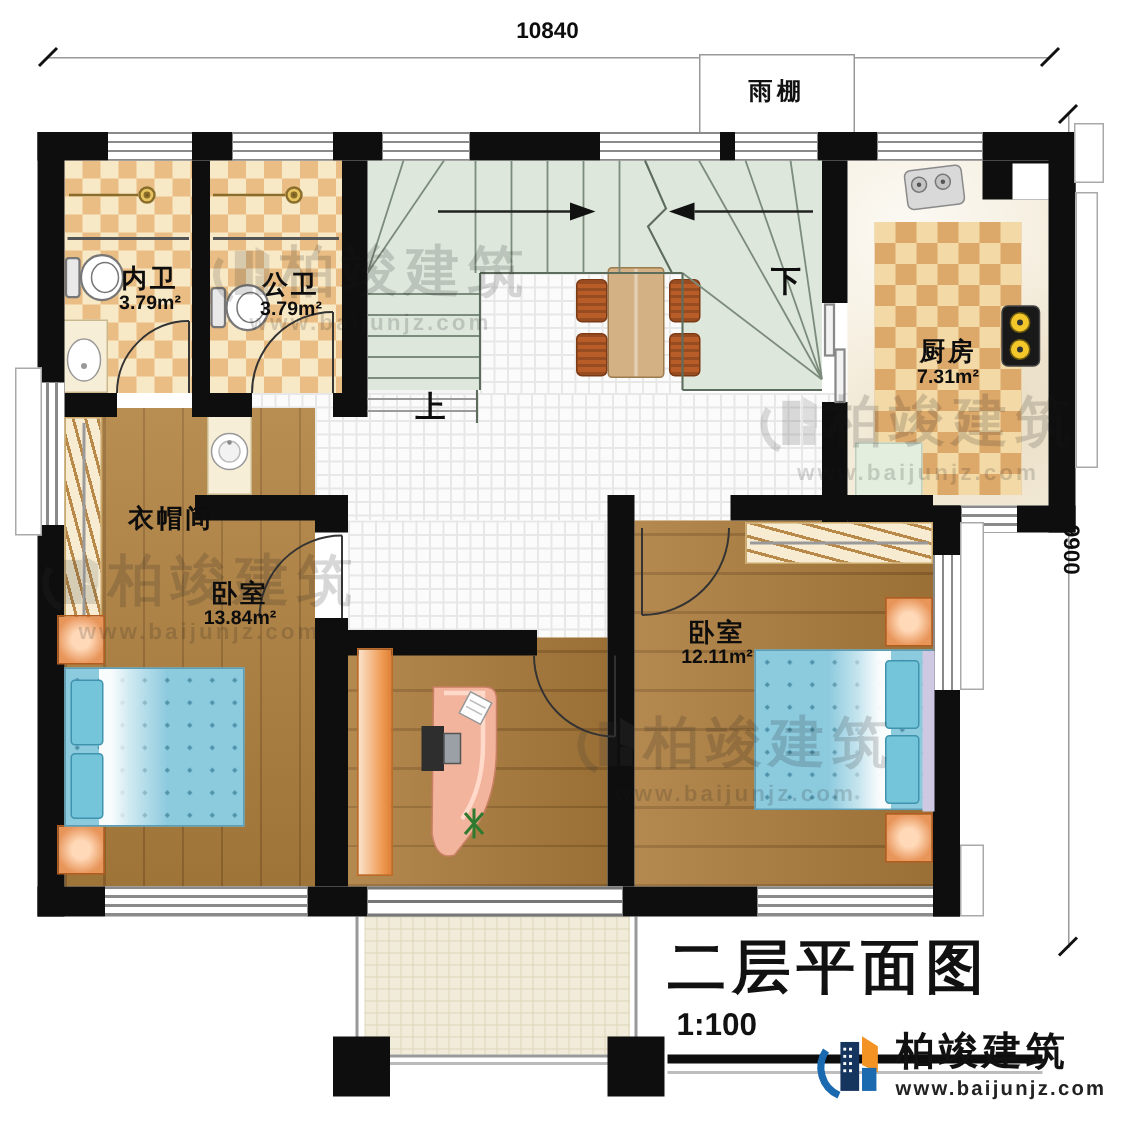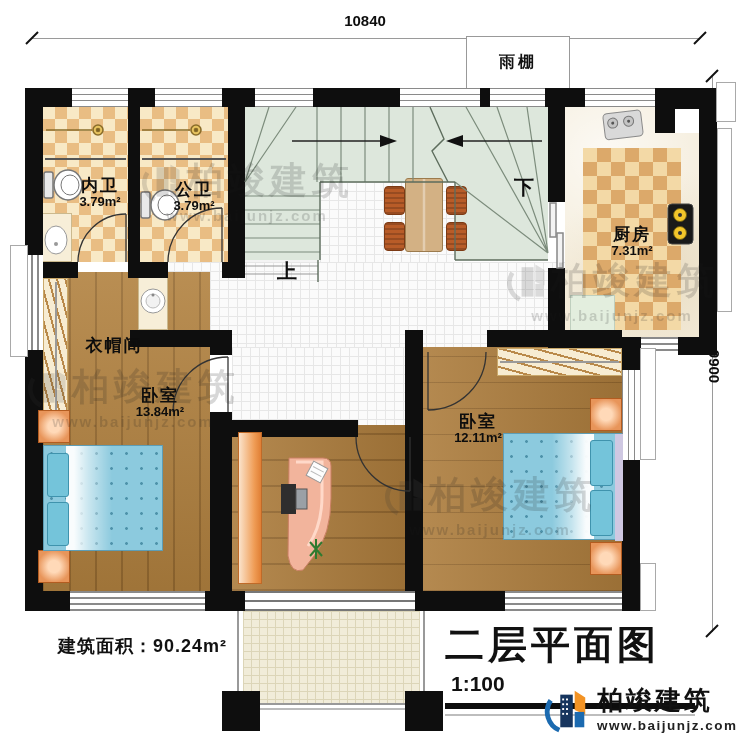--- a/index.html
+++ b/index.html
@@ -342,21 +342,20 @@
           <rect x="18" y="10" width="13" height="32" fill="#333"></rect>
           <polygon points="33,7 43,13 43,30 33,26" fill="#555"></polygon>
           <rect x="33" y="28" width="9" height="14" fill="#444"></rect>
         </svg>
       <span class="zh">柏竣建筑</span>
     </div>
     <div class="url">www.baijunjz.com</div>
   </div>
 
   <div id="info-block">
-    <div>建筑面积：90.24m²</div>
   </div>
 
   <div id="title-block">
     <span id="title-main">二层平面图</span>
     <span id="title-scale">1:100</span>
     <div id="title-rule1"></div>
     <div id="title-rule2"></div>
   </div>
 
   <div id="logo-block">

